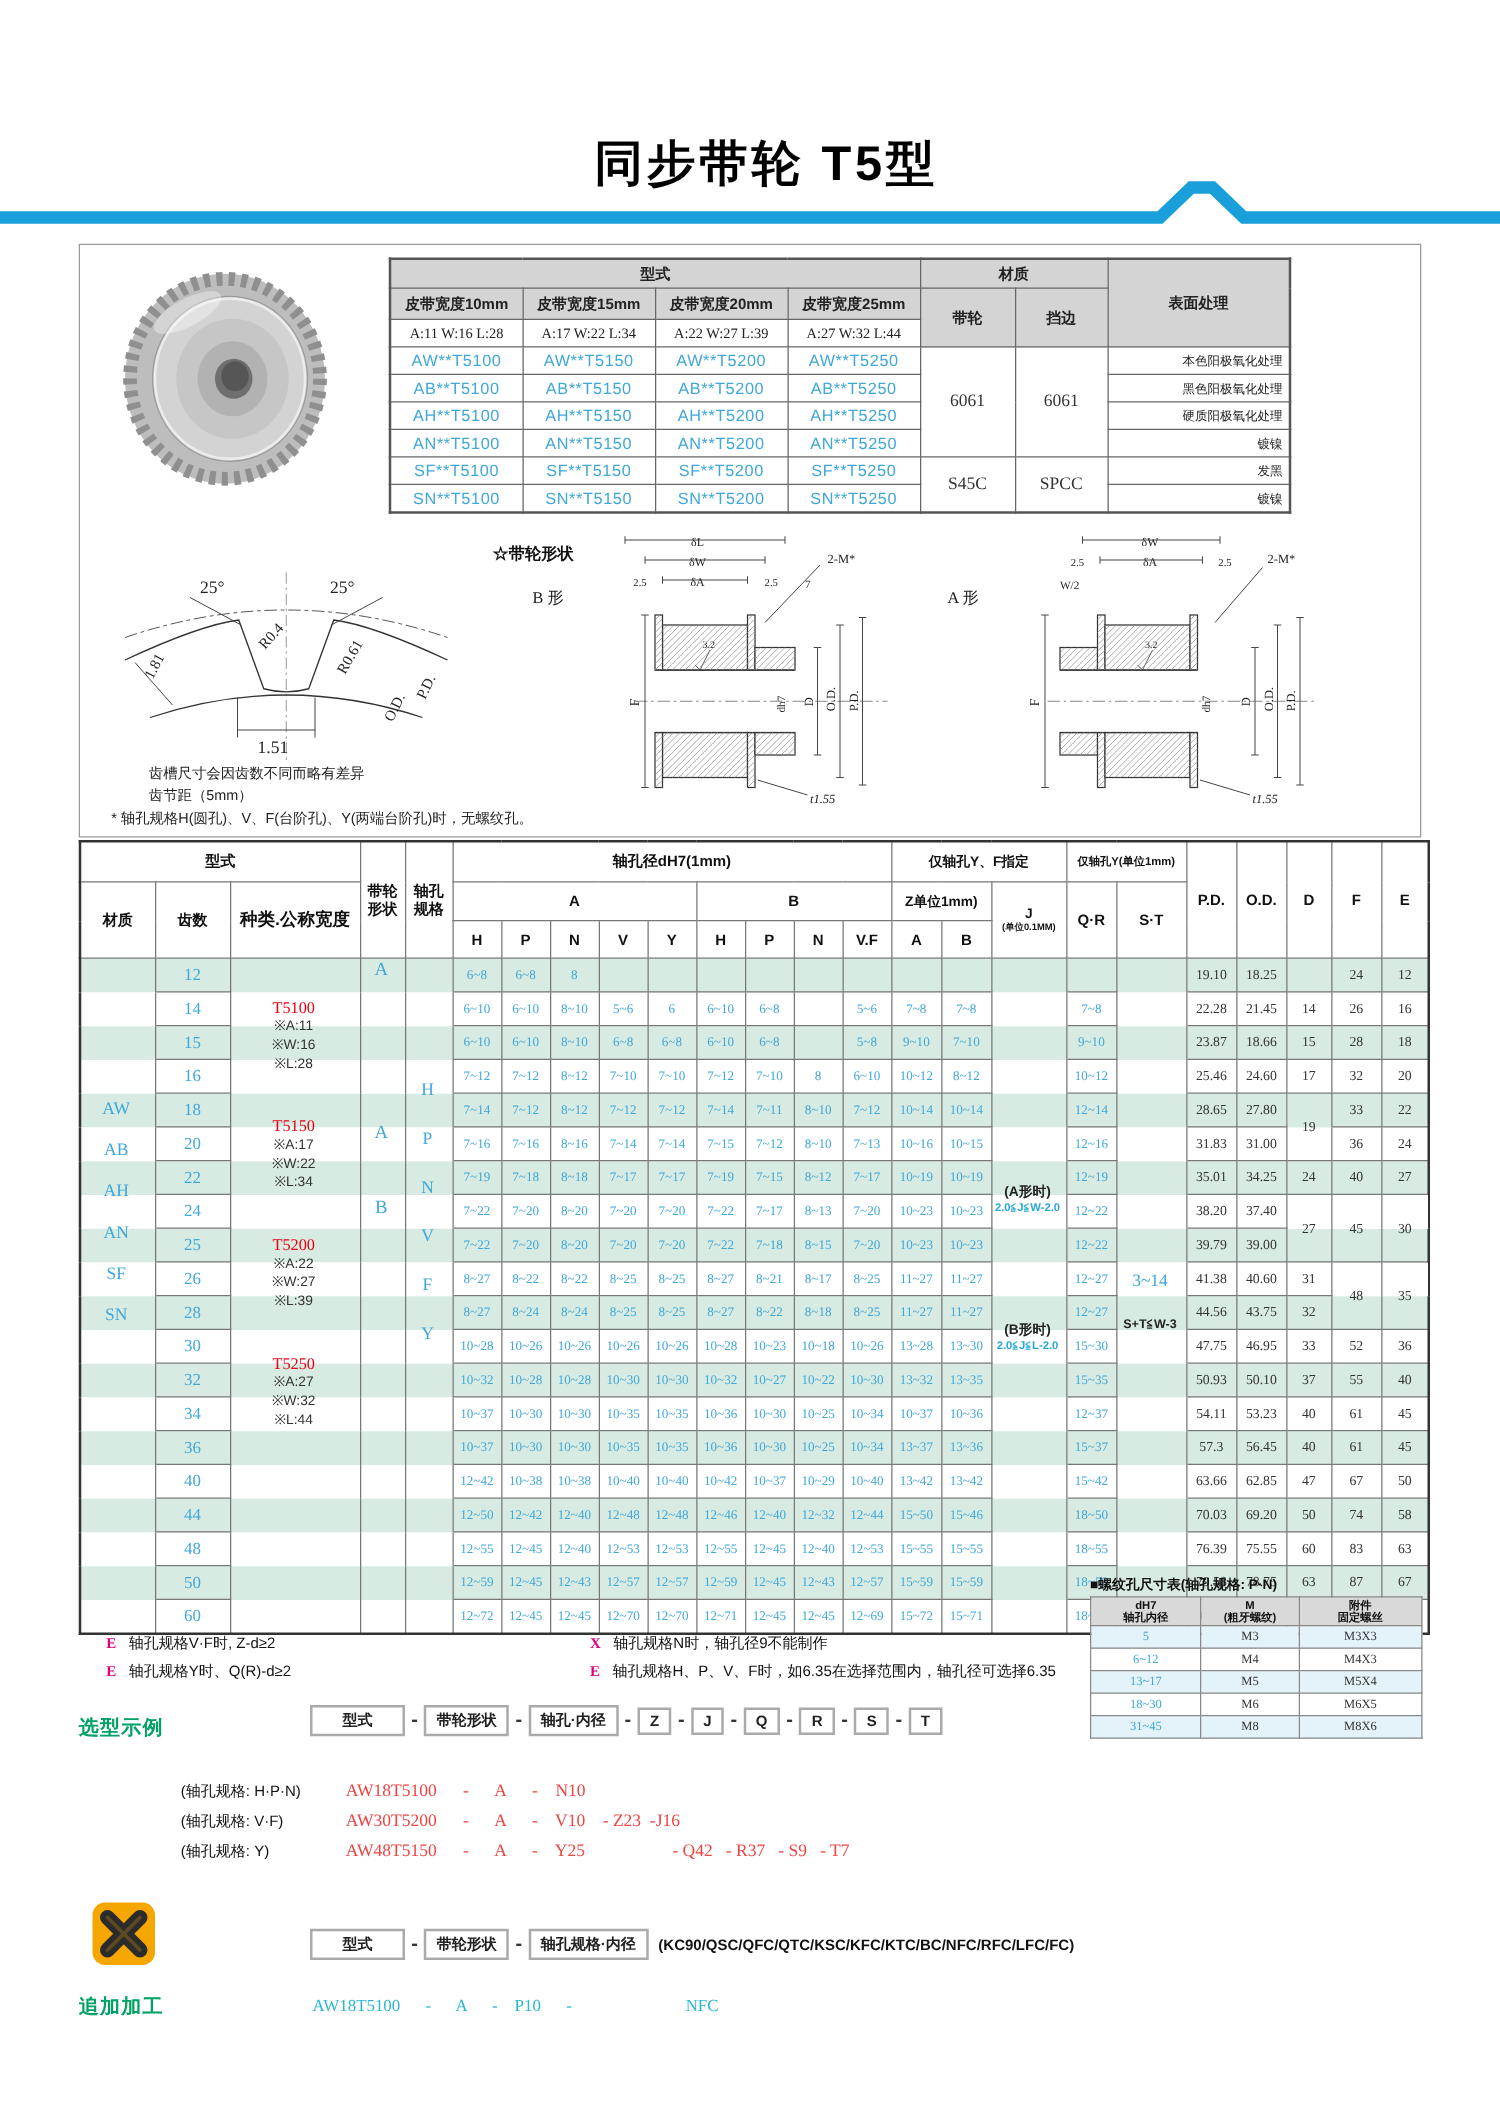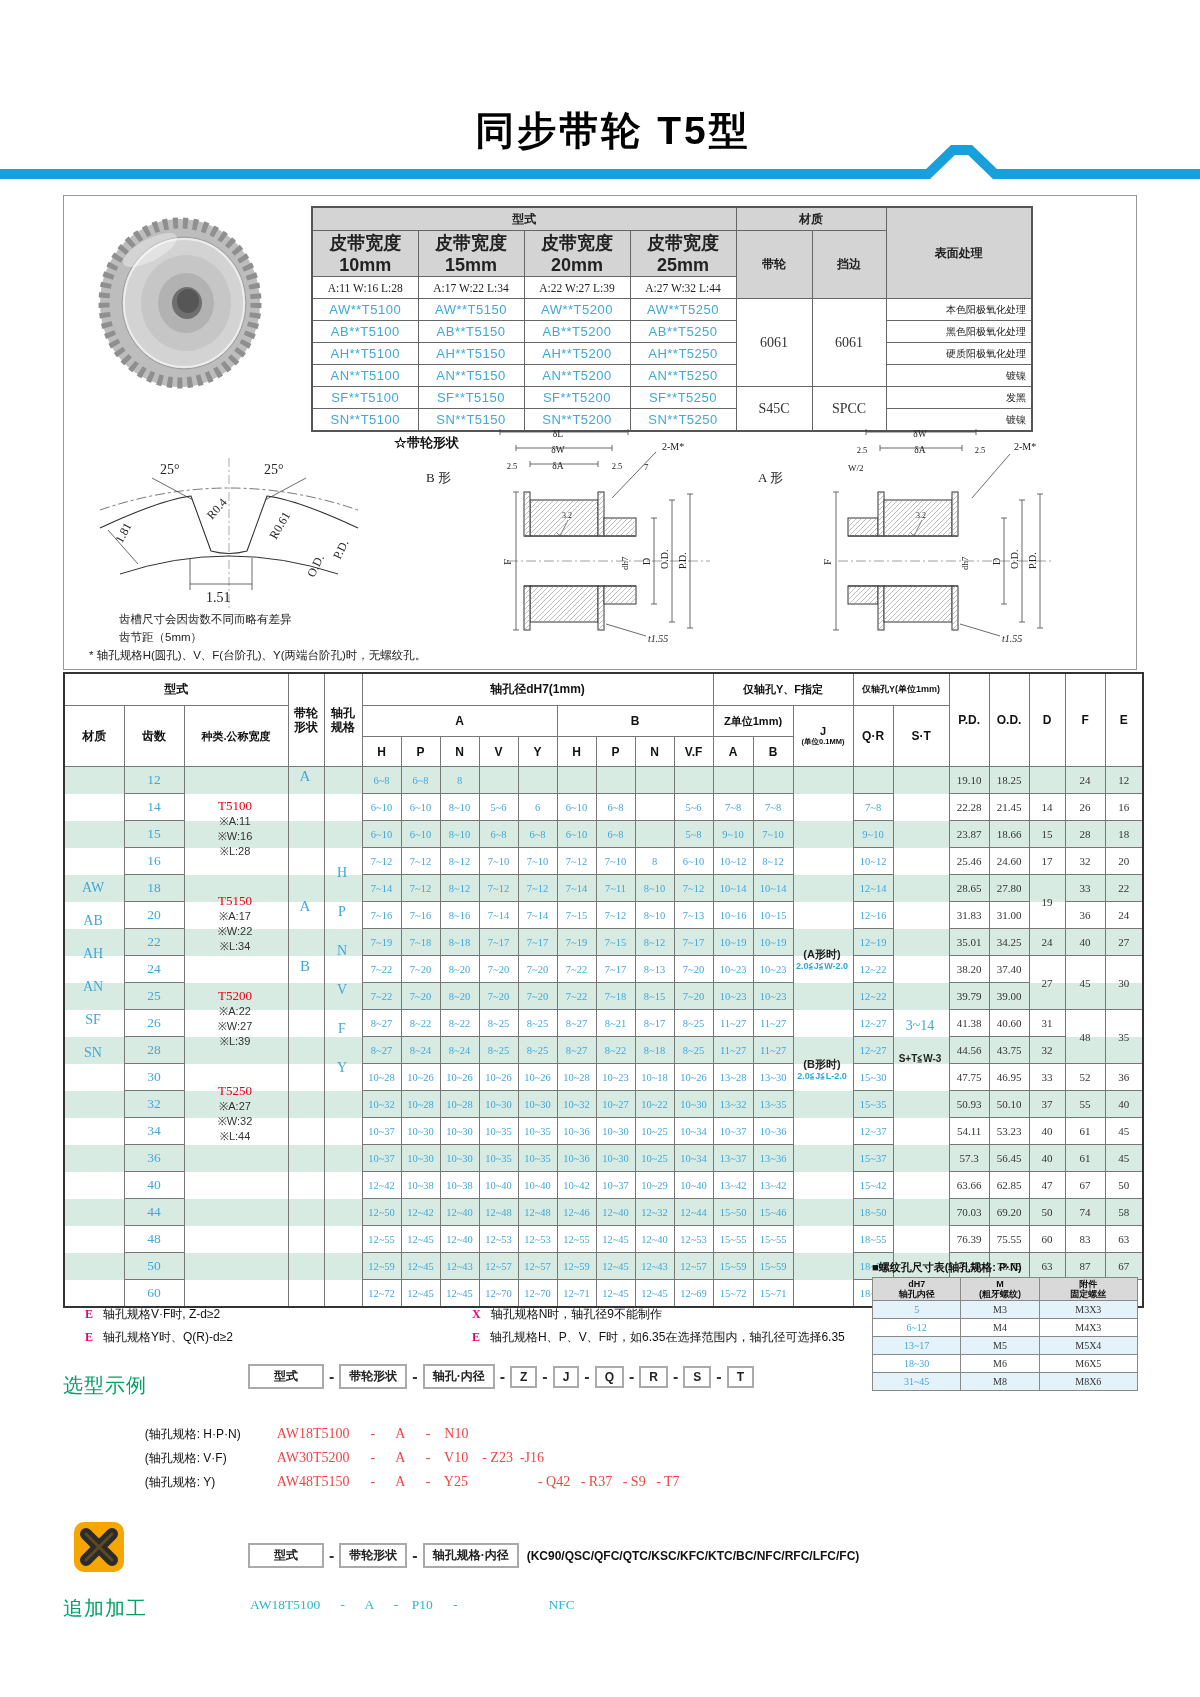--- a/index.html
+++ b/index.html
@@ -10,40 +10,40 @@
         font-size:39px;font-weight:bold;letter-spacing:3px;color:#000}
   .bar-svg{position:absolute;top:140px;left:0}
 
   
   .frame{position:absolute;left:63px;top:195px;width:1072px;height:473px;border:1px solid #999;background:#fff}
   .pulley-svg{position:absolute;left:20px;top:12px}
   .shape-title{position:absolute;left:330px;top:238px;font-size:13px;font-weight:bold}
 
   .tt{position:absolute;left:247px;top:10px;border-collapse:collapse;table-layout:fixed;border:2px solid #555;background:#fff}
   .tt th{border:1px solid #666;background:#d4d4d4;font-size:12px;font-weight:bold;color:#222;padding:0;height:22px}
-  .tt th.wc{font-size:18px;height:24px}
+  .tt th.wc{font-size:12px;height:24px}
   .tt th.dims{background:#fff;font-family:"Liberation Serif",serif;font-weight:normal;font-size:11.5px;height:21px}
   .tt td{border:1px solid #666;text-align:center;padding:0;height:21px}
   .tt td.model-code{color:#3fa7d9;font-family:Liberation Sans, sans-serif;font-size:13px;letter-spacing:.5px}
   .tt td.mat{font-family:"Liberation Serif",serif;font-size:14px;color:#333}
   .tt td.surf{font-size:10px;text-align:right;padding-right:5px;color:#222}
 
   .tooth-svg{position:absolute;left:30px;top:258px}
   .secb-svg{position:absolute;left:352px;top:228px}
   .seca-svg{position:absolute;left:688px;top:228px}
   svg text{font-family:"Liberation Serif",serif;fill:#222}
   .draw-notes{position:absolute;left:55px;top:414px;font-size:11.5px;color:#222;line-height:18px}
   .dn3{margin-left:-30px}
 
   
   .main-wrap{position:absolute;left:63px;top:672px;width:1079px}
   .mt{border-collapse:collapse;table-layout:fixed;width:1079px;border:2px solid #333;background:#fff}
   .mt th{border:1px solid #777;padding:0;font-size:12px;font-weight:bold;color:#111;background:#fff}
   .mt tr.r1 th{height:31px}.mt tr.r2 th{height:30px}.mt tr.r3 th{height:29px}
-  .mt th.h-sm{font-size:11px}.mt th.h-xs{font-size:9px}.mt th.h-ser{font-size:11px}
+  .mt th.h-sm{font-size:11px}.mt th.h-xs{font-size:9px}.mt th.h-ser{font-size:14px}
   .hvt{width:30px;margin:0 auto;word-break:break-all;line-height:14px;font-size:12px}
   .jh .j1{display:block;font-size:11px;line-height:11px}
   .jh .j2{display:block;font-size:7.5px;line-height:9px;font-weight:bold}
   .cyan{color:#3fa7d9}
   .mt td{border:1px solid #777;padding:0;text-align:center;height:26px;font-family:"Liberation Serif",serif;overflow:visible}
   .mt tr.g td{background:#d8ebe2}
   .mt tr.w td{background:#fff}
   .mt td.teeth{font-size:13.5px;color:#3fa7d9}
   .mt td.rng{font-size:10.5px;color:#3fa7d9}
   .mt td.msr{font-size:11px;color:#333}
@@ -80,21 +80,21 @@
   .thread-title{font-size:11px;font-weight:bold;margin-bottom:2px;color:#111}
   .th-table{border-collapse:collapse;width:100%;border:1px solid #777}
   .th-table th{border:1px solid #888;background:#d9d9d9;font-size:9px;line-height:10px;padding:1px 0;font-weight:bold}
   .th-table td{border:1px solid #888;font-size:10px;height:15px;text-align:center;font-family:"Liberation Serif",serif;color:#333}
   .th-table tr.sh td{background:#e4f2fa}
   .th-table td.c1{color:#3fa7d9}
 
   
   .selection{position:absolute;left:63px;top:1362px;width:1085px;height:150px}
   .additional{position:absolute;left:63px;top:1515px;width:1085px;height:165px}
-  .sec-title{position:absolute;left:0;font-size:20px;font-weight:normal;color:#00a263;letter-spacing:1px}
+  .sec-title{position:absolute;left:0;font-size:16px;font-weight:bold;color:#00a263;letter-spacing:1px}
   .sel-title{top:10px}.add-title{top:80px}
   .boxes{position:absolute;display:flex;align-items:center;gap:5px;white-space:nowrap}
   .sel-boxes{left:185px;top:2px}.add-boxes{left:185px;top:28px}
   .sbox{border:2px solid #aaa;padding:2px 8px;font-size:12px;font-weight:bold;color:#222;background:#fff}
   .sbox-wide{padding:2px 24px}
   .bdash{font-weight:bold;color:#333}
   .suffix{font-size:12px;font-weight:bold;color:#111;margin-left:3px}
   .ex{position:absolute;left:55px;white-space:pre}
   .ex .exl{display:inline-block;width:132px;font-family:"Liberation Sans",sans-serif;font-size:12px;color:#111}
   .ex .exc{font-family:"Liberation Serif",serif;font-size:14px;color:#ef4444;white-space:pre}

